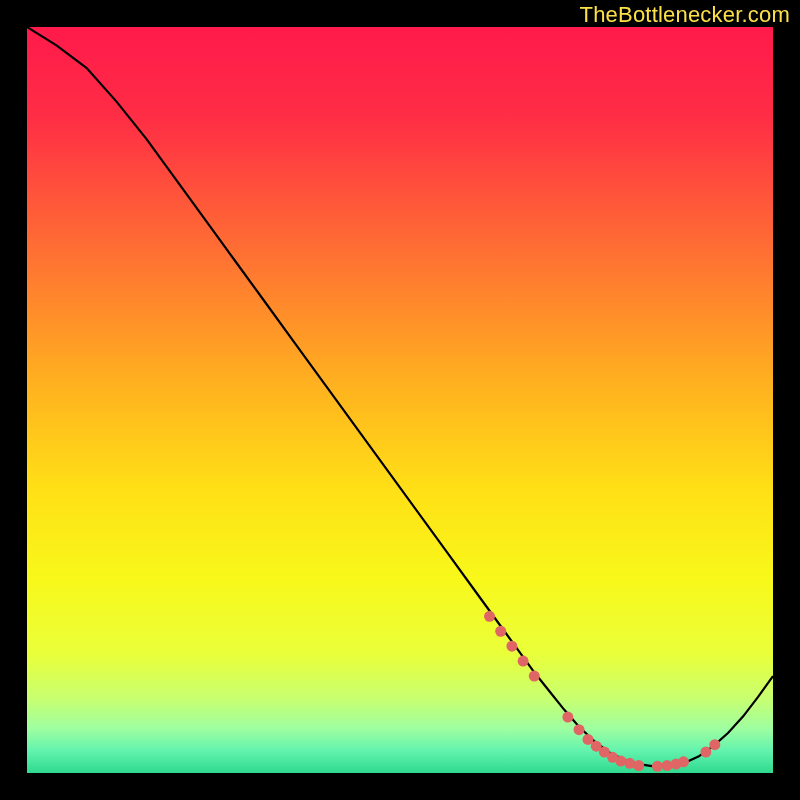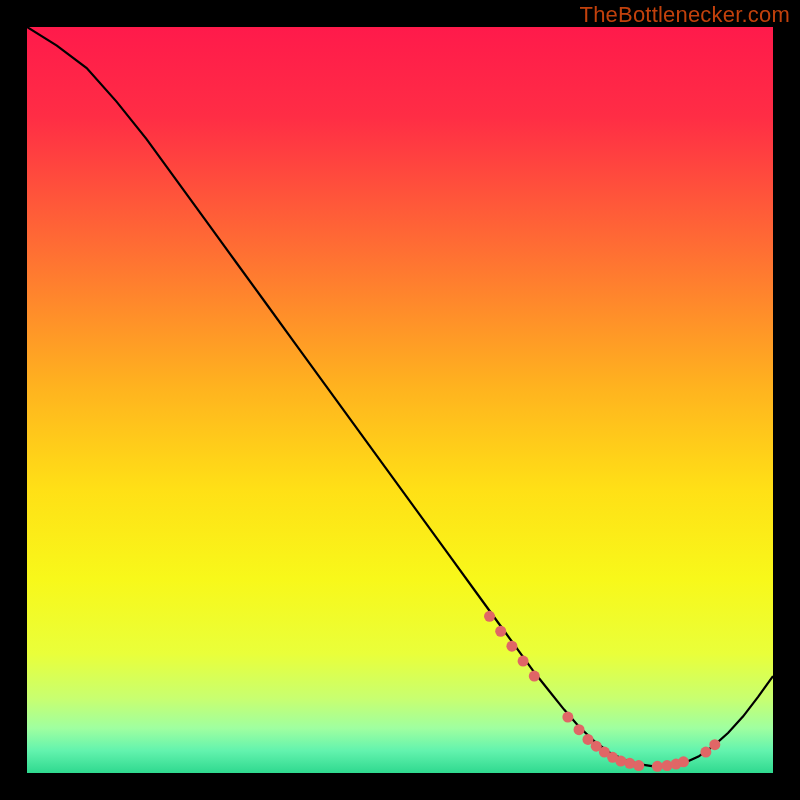--- a/index.html
+++ b/index.html
@@ -14,21 +14,21 @@
   .frame {
     position: relative;
     width: 800px;
     height: 800px;
     background: #000;
   }
   .attribution {
     position: absolute;
     top: 2px;
     right: 10px;
-    color: #c2410c;
+    color: #fde047;
     font-size: 22px;
     font-weight: 400;
     letter-spacing: 0.2px;
     user-select: none;
     margin-left: 29px;
   }
   .plot-wrap {
     position: absolute;
     left: 27px;
     top: 27px;

